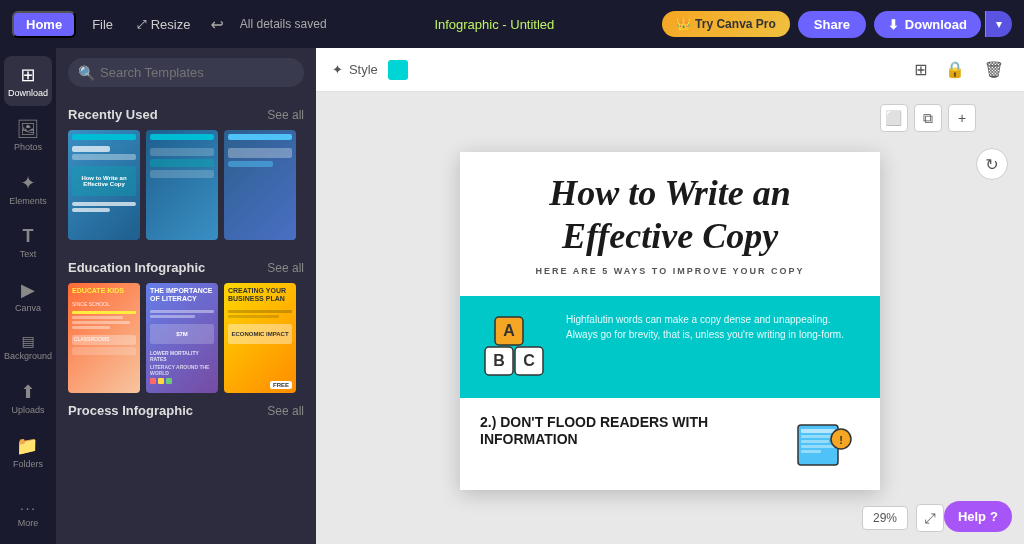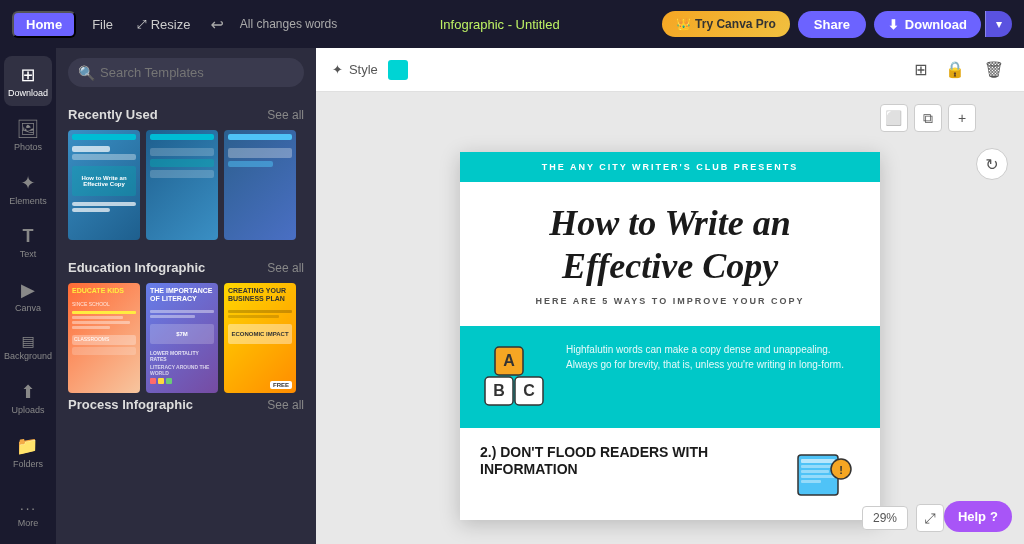--- a/index.html
+++ b/index.html
@@ -283,21 +283,21 @@
       bottom: 4px;
       right: 4px;
       background: white;
       color: #333;
       font-size: 6px;
       font-weight: 700;
       padding: 1px 3px;
       border-radius: 2px;
     }
     .process-section {
-      margin-top: 4px;
+      margin-top: 10px;
     }
 
     
     .toolbar-strip {
       height: 44px;
       background: white;
       border-bottom: 1px solid #e0e0e0;
       display: flex;
       align-items: center;
       padding: 0 16px;
@@ -526,21 +526,21 @@
 <body>
 
 <div class="topbar">
   <button class="topbar-home">Home</button>
   <span class="topbar-file">File</span>
   <span class="topbar-resize">
     <span style="font-size:12px;">⤢</span>
     <span>Resize</span>
   </span>
   <span class="topbar-undo">↩</span>
-  <span class="topbar-saved">All changes words</span>
+  <span class="topbar-saved">All details saved</span>
   <div class="topbar-center">Infographic - Untitled</div>
   <div class="topbar-right">
     <button class="btn-try-pro">
       <span>👑</span>
       <span>Try Canva Pro</span>
     </button>
     <button class="btn-share">Share</button>
     <button class="btn-download">
       <span>⬇</span>
       <span>Download</span>
@@ -715,23 +715,20 @@
         <div class="canvas-ctrl-btn">⬜</div>
         <div class="canvas-ctrl-btn">⧉</div>
         <div class="canvas-ctrl-btn">+</div>
       </div>
 
       <div class="refresh-btn">↻</div>
 
       <div class="document-wrapper" style="margin-top:40px;">
         <div class="document">
 
-          <div class="doc-header-cyan">
-            <div class="doc-header-text">THE ANY CITY WRITER'S CLUB PRESENTS</div>
-          </div>
 
           <div class="doc-title-section">
             <div class="doc-main-title">How to Write an Effective Copy</div>
             <div class="doc-subtitle">HERE ARE 5 WAYS TO IMPROVE YOUR COPY</div>
           </div>
 
           <div class="doc-section-1">
 
             <svg class="abc-icon" viewBox="0 0 70 70">
               <rect x="15" y="5" width="28" height="28" rx="4" fill="#f5a623" stroke="#333" stroke-width="1.5"></rect>

